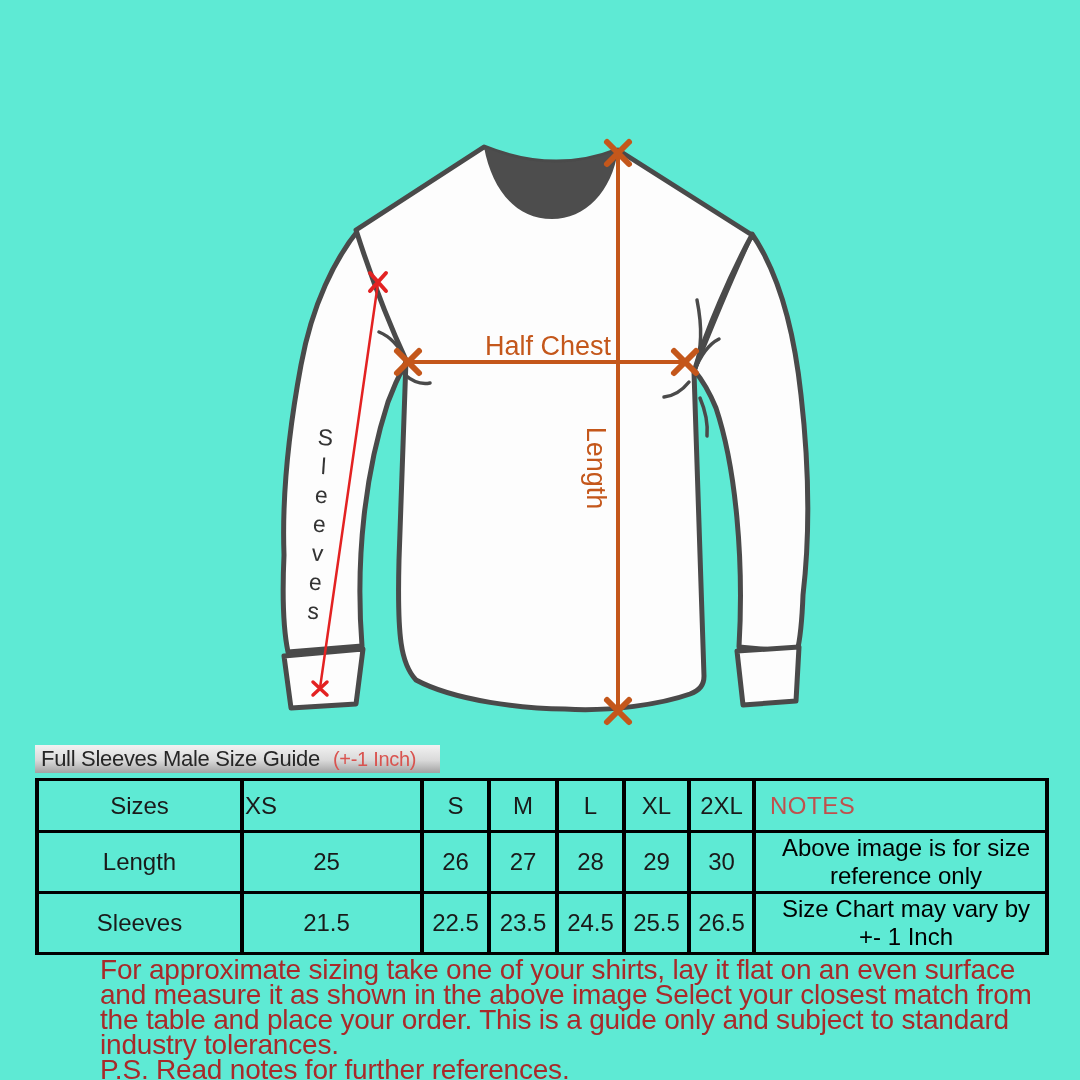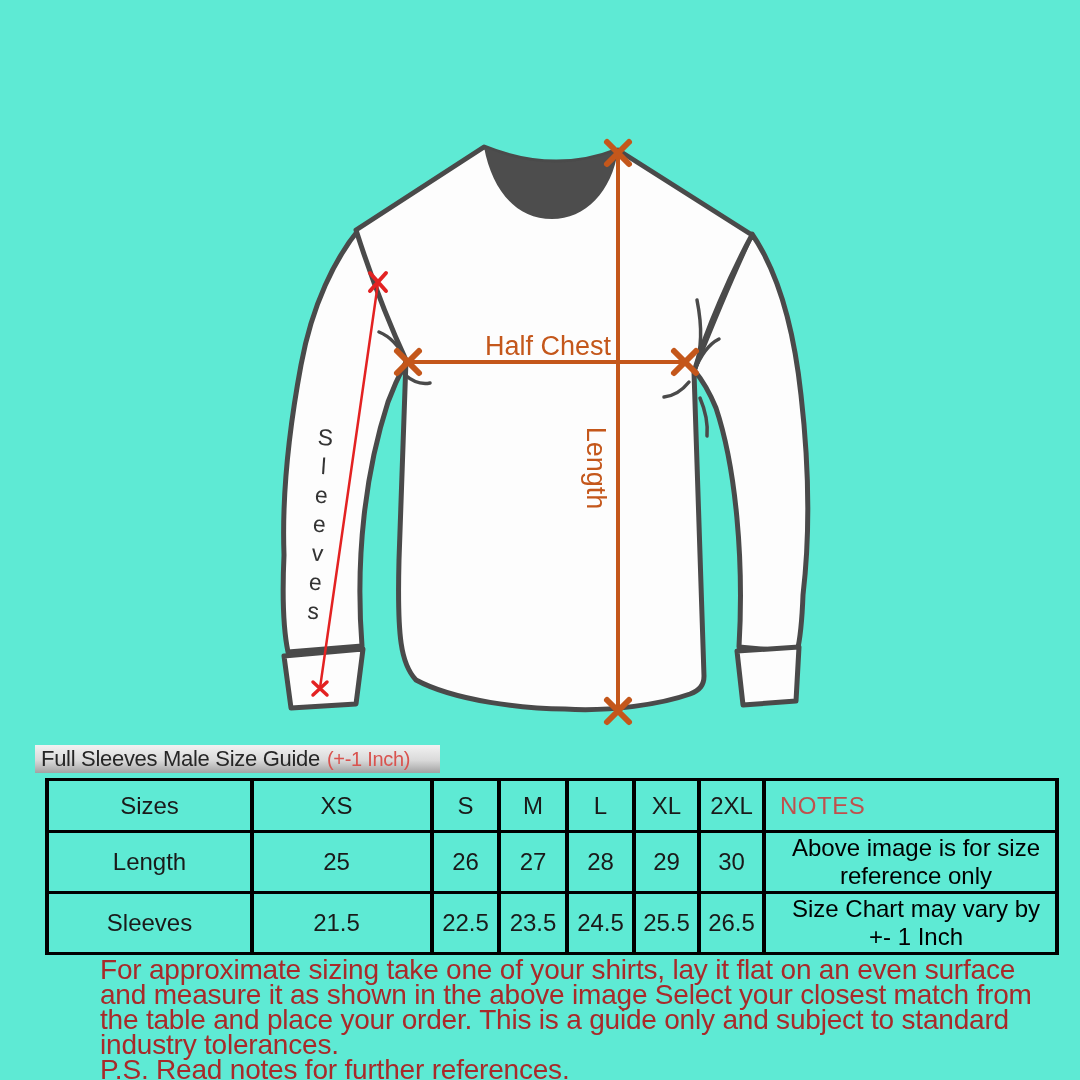--- a/index.html
+++ b/index.html
@@ -15,35 +15,35 @@
                 transform:rotate(90deg);}
   #sleeves-label{position:absolute;left:306px;top:424px;height:185px;color:#333333;
                  font-size:23px;writing-mode:vertical-rl;text-orientation:upright;
                  letter-spacing:3px;transform:rotate(4deg);}
 
   
   #title-bar{position:absolute;left:35px;top:745px;width:405px;height:28px;
              background:linear-gradient(180deg,#f2f2f2 0%,#d9d9d9 55%,#a2a2a2 100%);
              display:flex;align-items:center;padding-left:6px;box-sizing:border-box;text-align:right;}
   #title-bar .t-main{color:#262626;font-size:22px;letter-spacing:-0.3px;}
-  #title-bar .t-suffix{color:#d9534f;font-size:20px;margin-left:7px;letter-spacing:-0.3px;}
+  #title-bar .t-suffix{color:#d9534f;font-size:20px;margin-left:13px;letter-spacing:-0.3px;}
 
   
-  #size-table{position:absolute;left:45px;top:778px;width:1010px;border-collapse:collapse;
+  #size-table{position:absolute;left:35px;top:778px;width:1010px;border-collapse:collapse;
               table-layout:fixed;}
   #size-table td,#size-table th{border:3px solid #000;border-left-width:4px;border-right-width:4px;
               font-weight:normal;color:#1a1a1a;box-sizing:border-box;overflow:hidden;}
   #size-table tr.head th{height:52px;font-size:24px;}
   #size-table tr.data td{height:40px;font-size:24px;text-align:center;}
   .col-sizes{width:205px;text-align:center;}
   .col-xs{width:180px;}
   .col-s{width:67px;}.col-m{width:68px;}.col-l{width:67px;}
   .col-xl{width:65px;}.col-2xl{width:65px;}
   .col-notes{width:293px;}
-  #size-table th.col-xs, #size-table td.cell-xs{text-align:center;padding-right:12px;}
+  #size-table th.col-xs, #size-table td.cell-xs{text-align:left;padding-right:12px;}
   #size-table th.col-notes{color:#c0504d;text-align:left;padding-left:14px;font-size:19px;
                            letter-spacing:0.5px;}
   #size-table td.cell-note{font-size:16px;text-align:left;padding-left:12px;color:#000;}
   #size-table td.cell-label{font-size:23px;}
 
   
   #footer-text{position:absolute;left:100px;top:957px;width:945px;color:#a82a2a;
                font-size:28px;line-height:25px;letter-spacing:-0.2px;}
   #footer-ps{margin-top:0;}
 </style>

